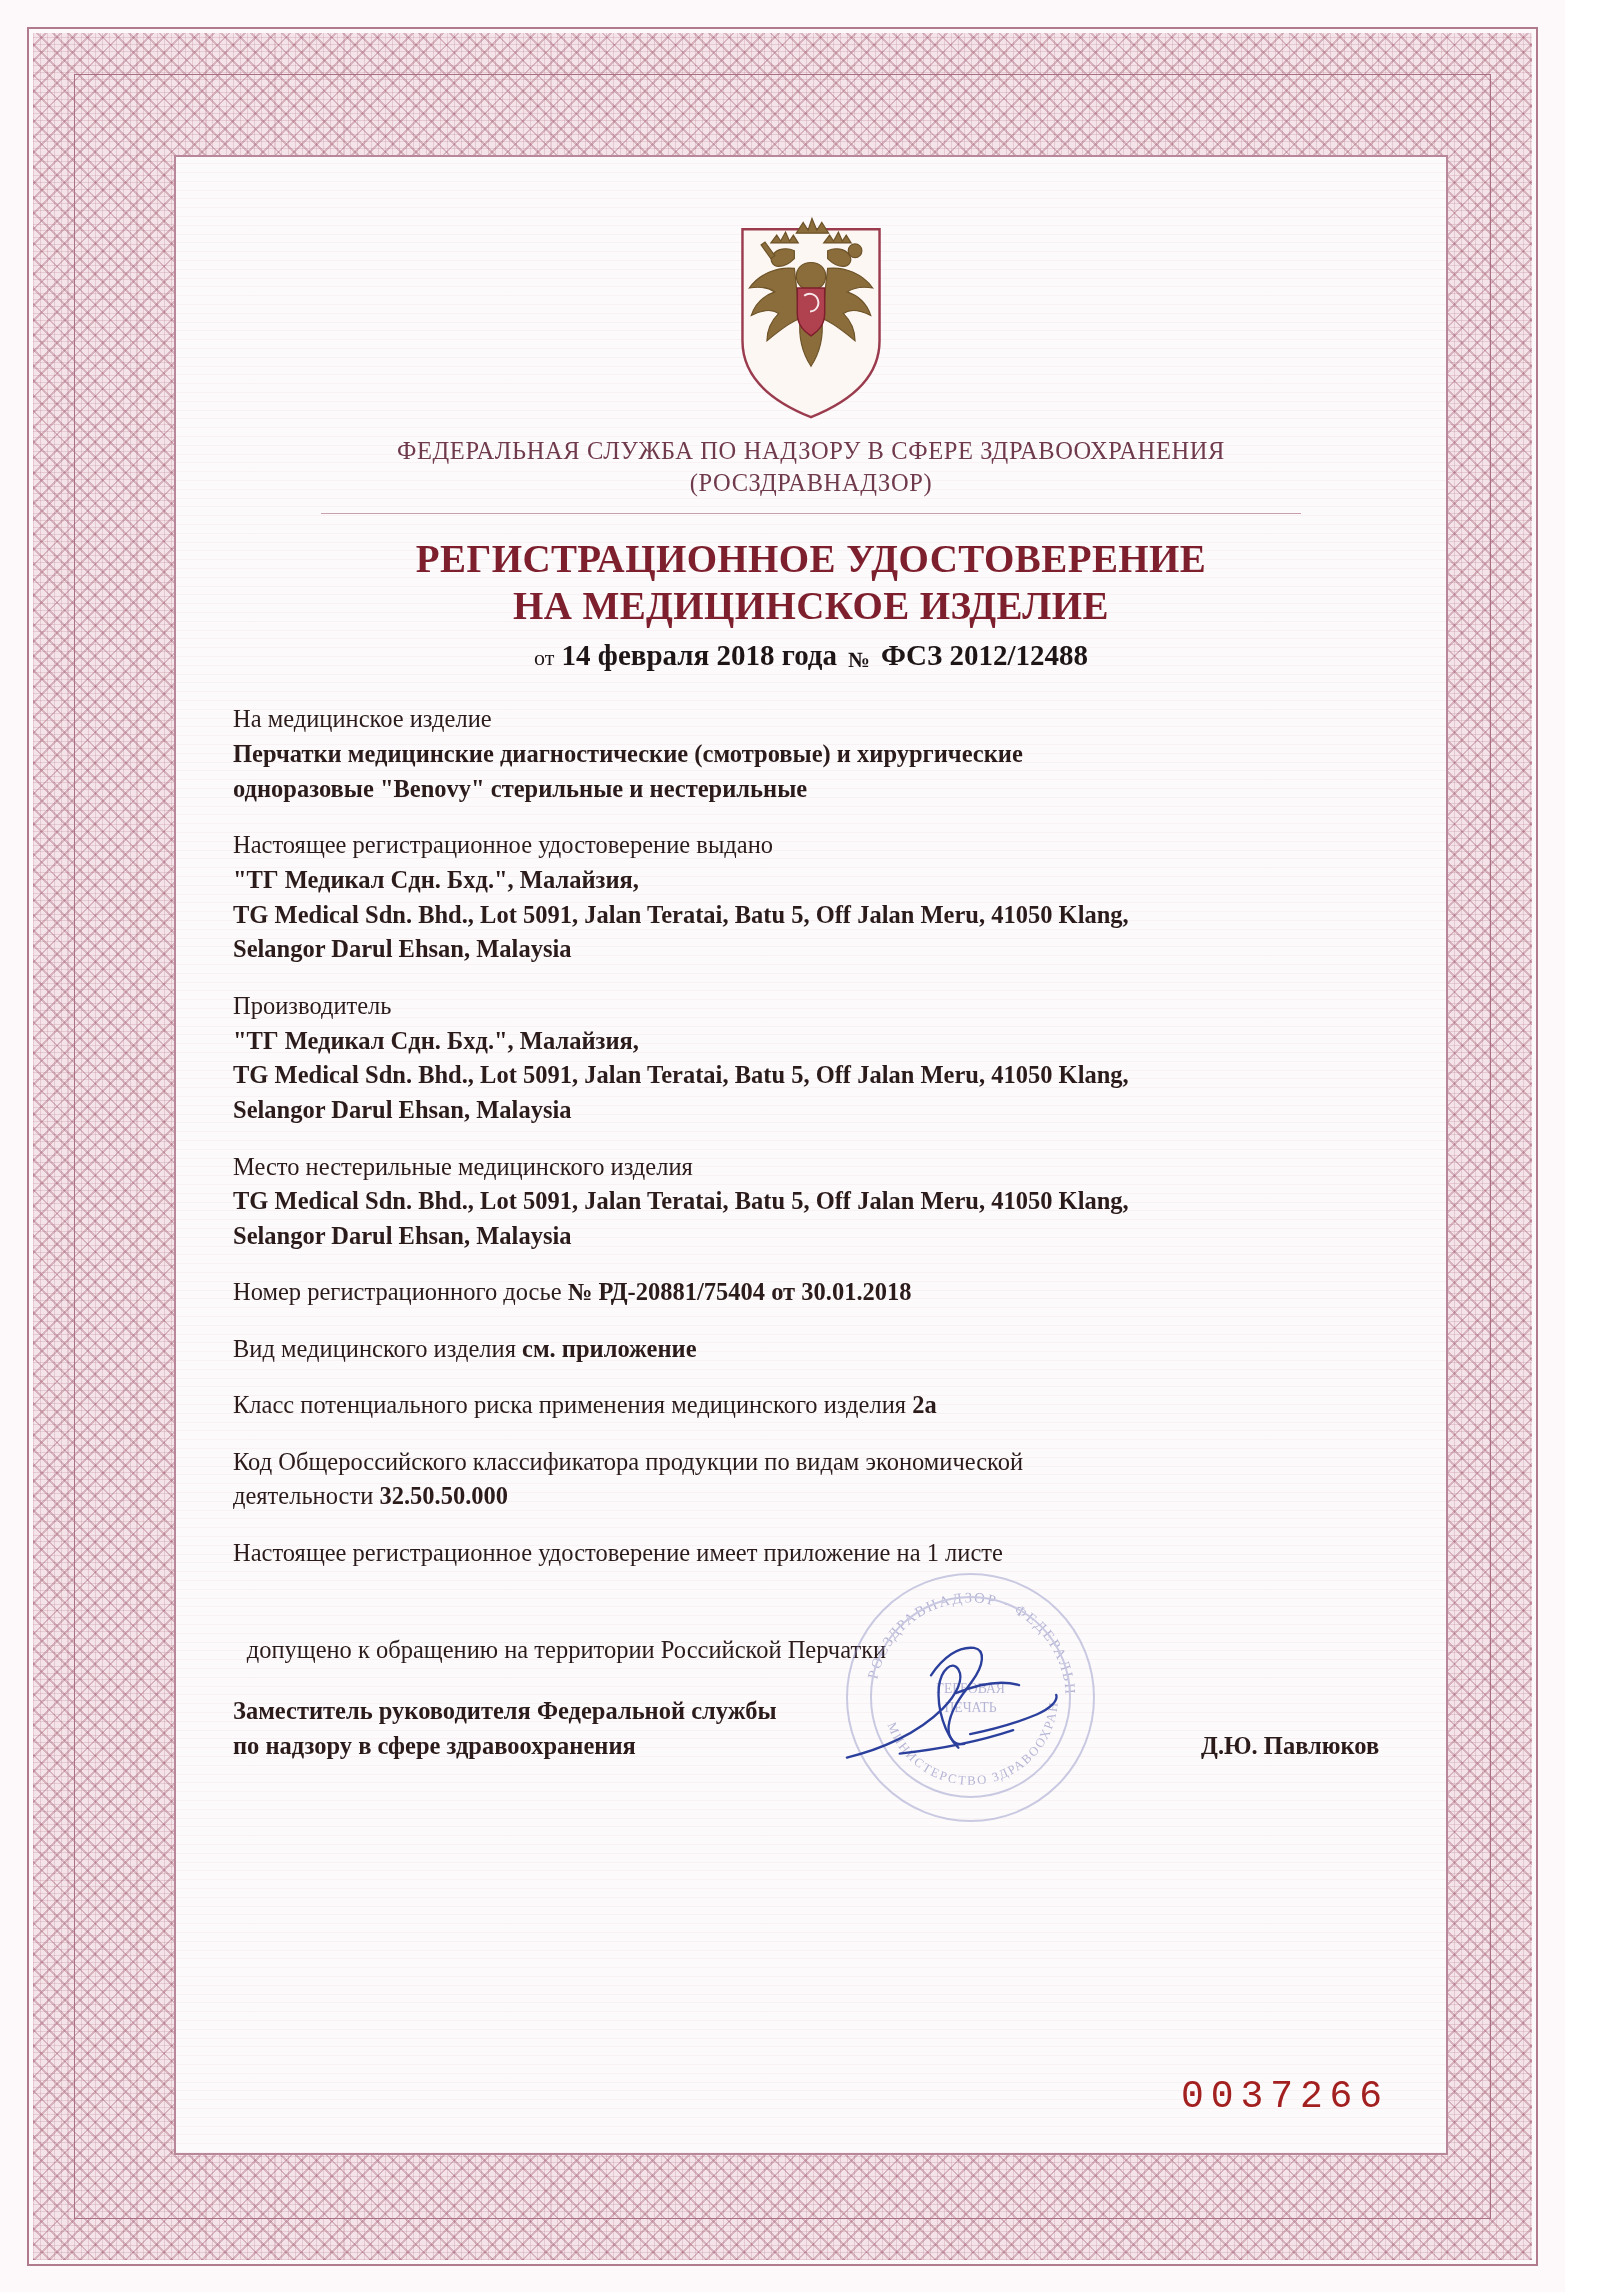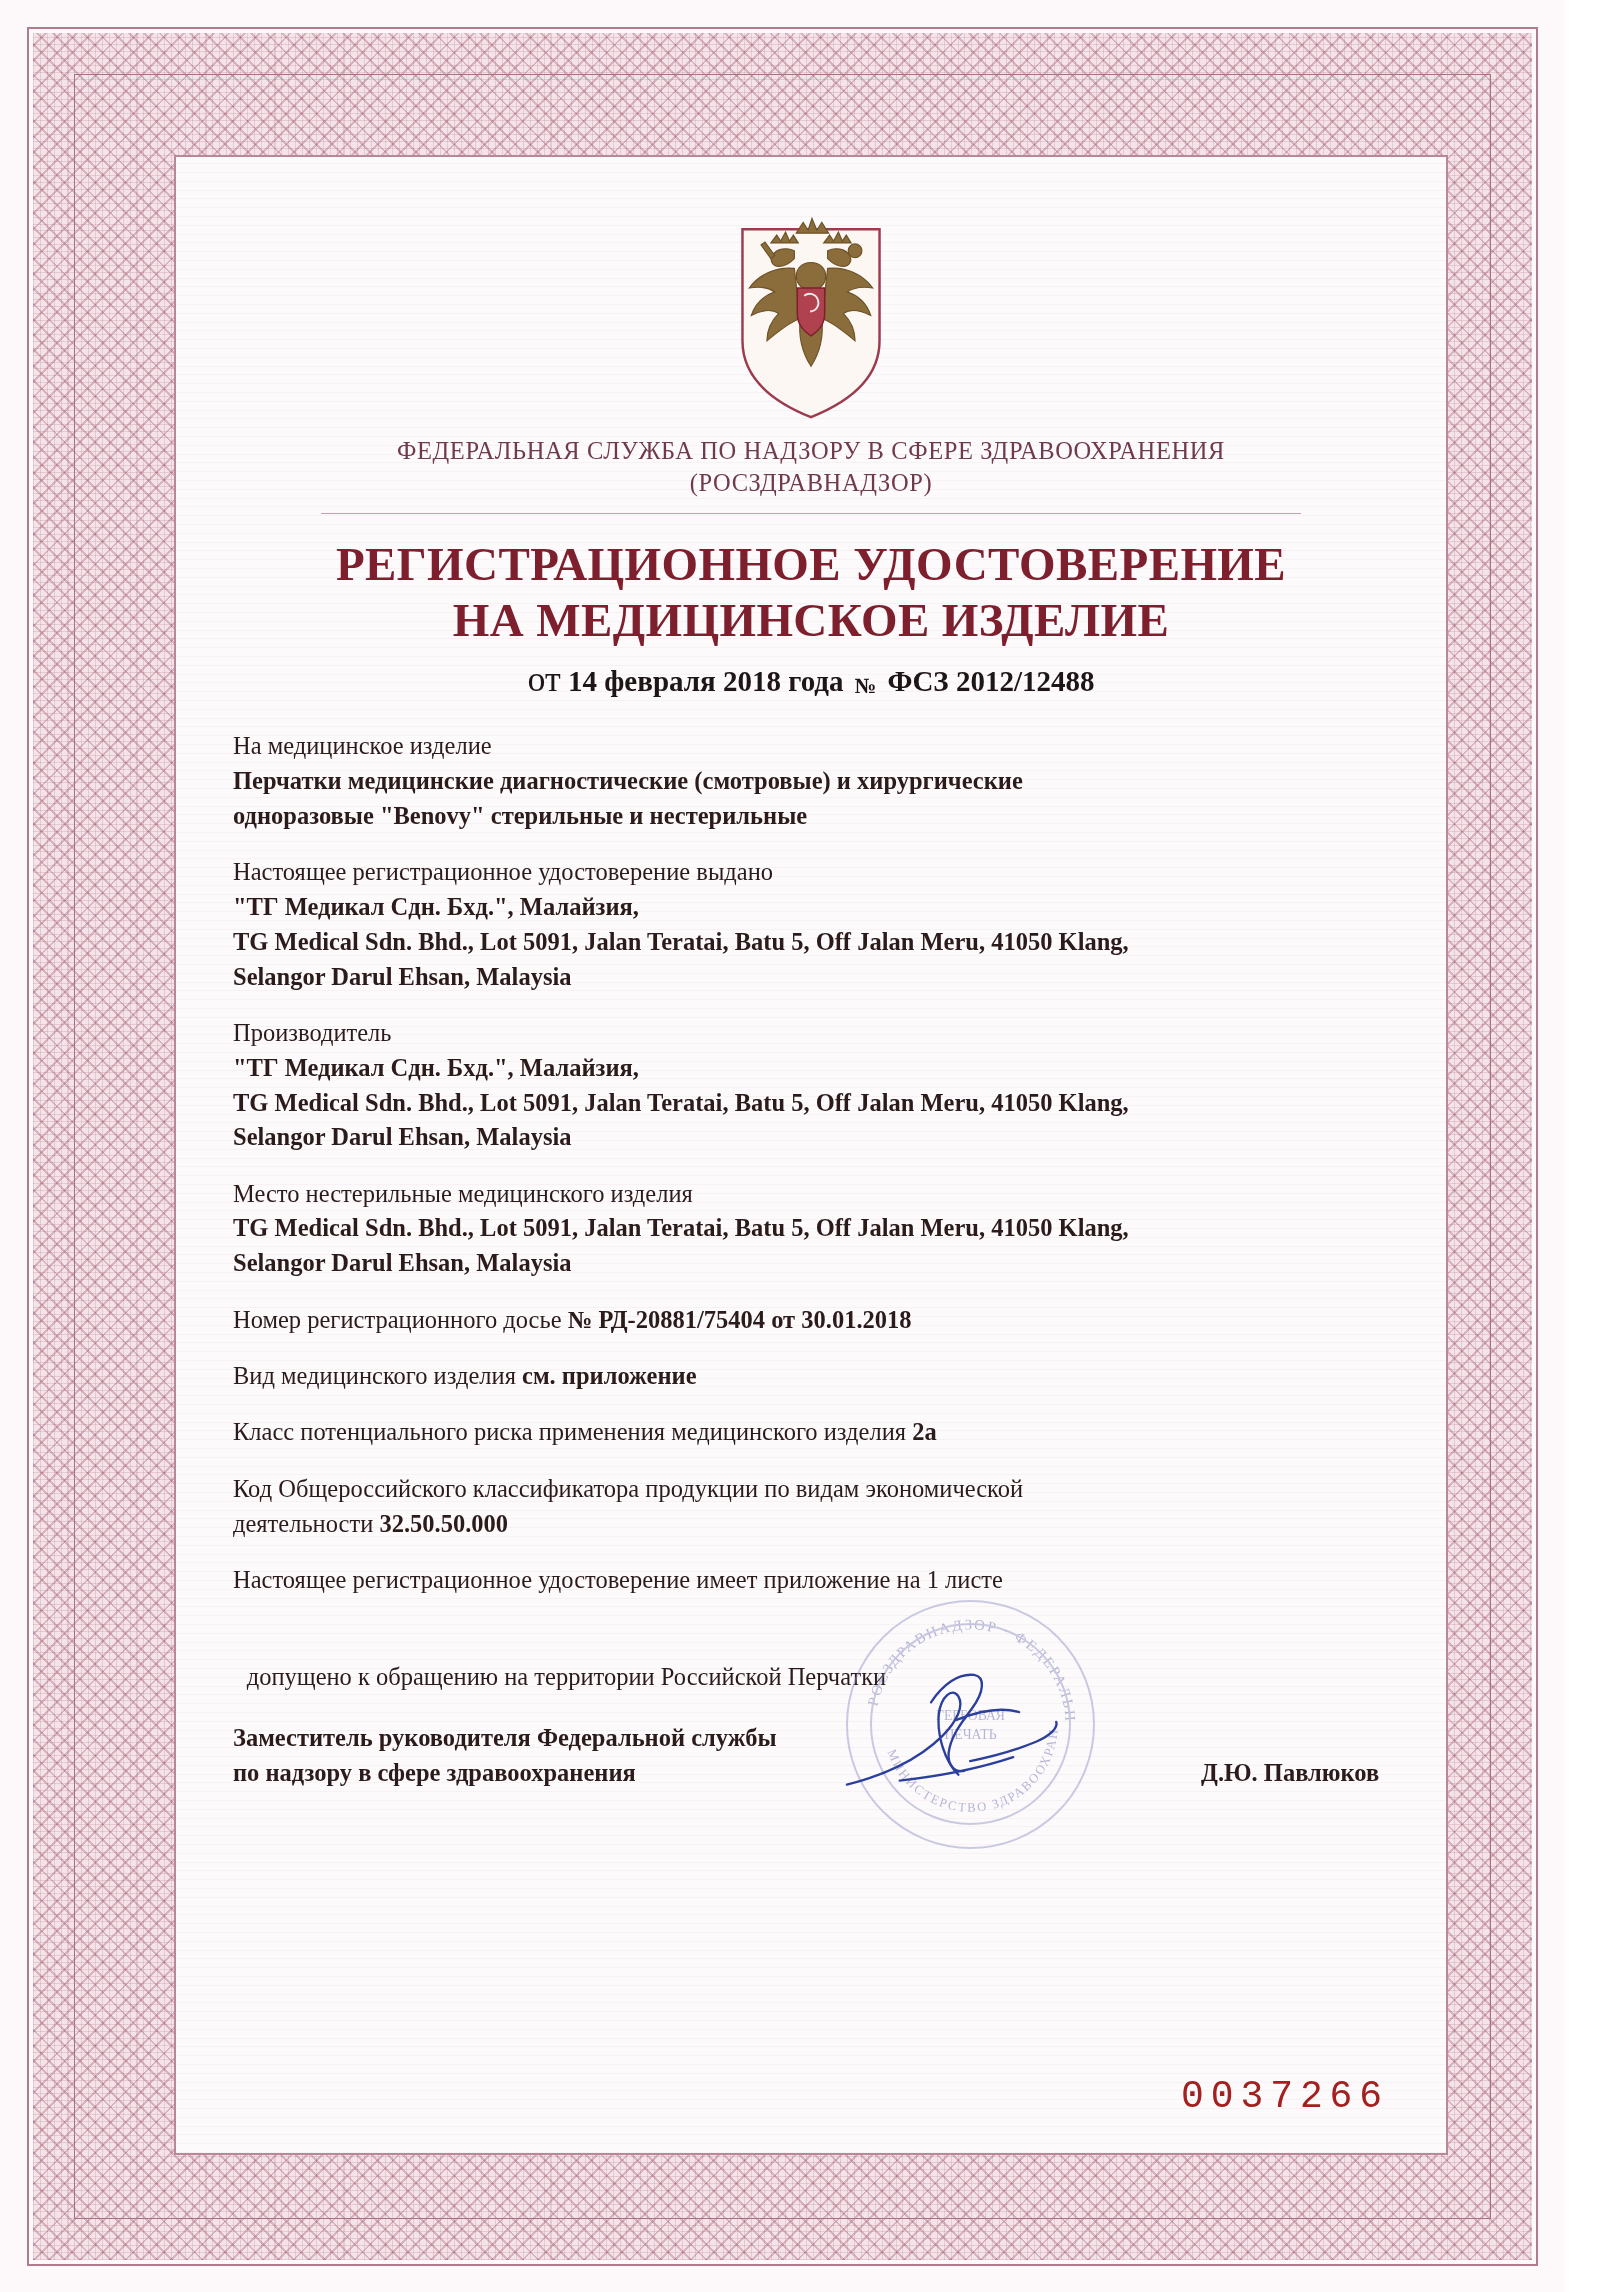--- a/index.html
+++ b/index.html
@@ -105,35 +105,35 @@
   }
   .rule {
     margin: 13.7px 88px 0 88px;
     border-top: 1px solid #c79fae;
   }
 
   .title {
     text-align: center;
     color: #7d1f2d;
     font-weight: bold;
-    font-size: 47px;
+    font-size: 39px;
     letter-spacing: 0.4px;
     line-height: 1.2;
     margin-top: 21.6px;
   }
   .title .line2 { display: block; }
 
   .dateline {
     text-align: center;
     margin-top: 9.8px;
     color: #1d1516;
     font-size: 29px;
     font-weight: bold;
   }
-  .dateline .lbl { font-weight: normal; font-size: 36px; }
+  .dateline .lbl { font-weight: normal; font-size: 22px; }
   .dateline .nosign {
     font-size: 21.6px;
     vertical-align: -2px;
     padding: 0 3.9px;
   }
 
   
   .body {
     margin-top: 29px;
     font-size: 24.5px;

